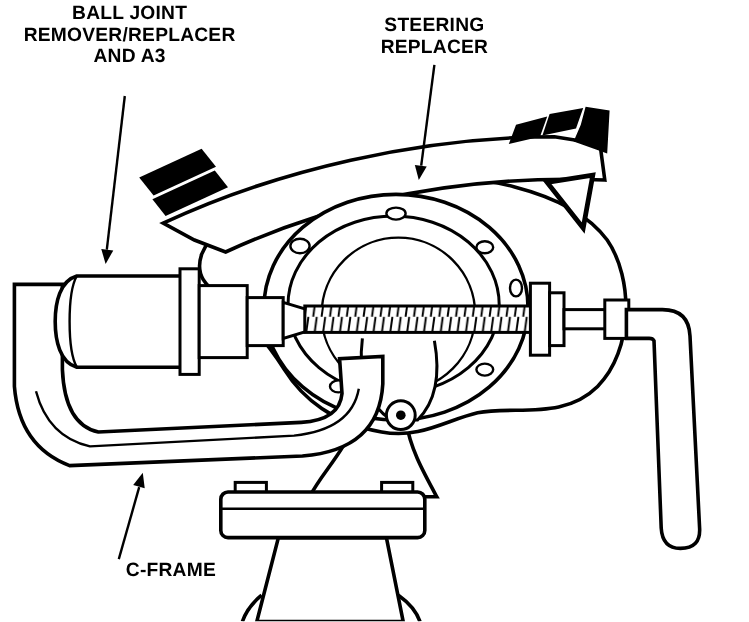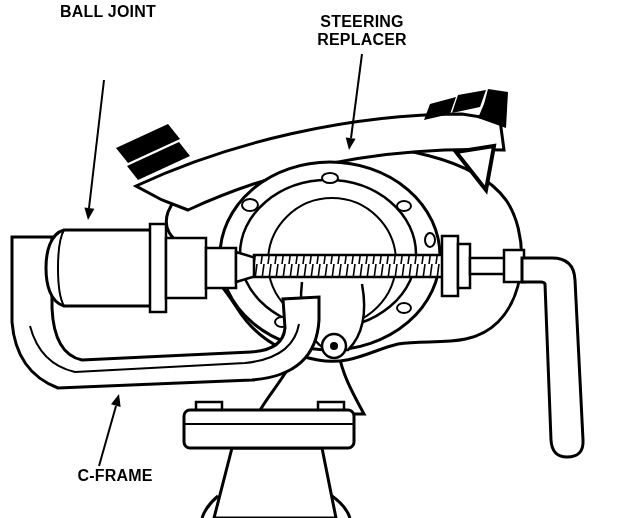--- a/index.html
+++ b/index.html
@@ -17,21 +17,21 @@
     font-weight:bold;
     font-size:16px;
     line-height:18px;
     letter-spacing:0.2px;
     text-align:center;
     white-space:nowrap;
   }
   .label span{display:block;}
   .tool-label{left:6px;top:3px;width:204px;}
   .knuckle-label{left:300px;top:13px;width:124px;}
-  .cframe-label{left:50px;top:467px;width:130px;text-align:center;}
+  .cframe-label{left:50px;top:467px;width:130px;text-align:right;}
 </style>
 </head>
 <body>
 
 <div class="figure">
 
   <svg width="624" height="518" viewBox="0 0 624 518">
     <defs>
       <pattern id="threadhatch" width="7" height="22" patternUnits="userSpaceOnUse">
         <rect width="7" height="22" fill="#ffffff"></rect>
@@ -110,20 +110,22 @@
       <polygon points="88,220 94.4,208.7 84.4,207.5" fill="#000000"></polygon>
       <line x1="362" y1="54" x2="351" y2="138" stroke="#000000" stroke-width="2"></line>
       <polygon points="349,150 355.6,138.8 345.7,137.4" fill="#000000"></polygon>
       <line x1="99" y1="466" x2="116" y2="406" stroke="#000000" stroke-width="2"></line>
       <polygon points="119,394 120.6,406.9 111,404.2" fill="#000000"></polygon>
     </g>
   </svg>
 
   <div class="label tool-label">
     <span>BALL JOINT</span>
+    <span>REMOVER/REPLACER</span>
+    <span>AND A3</span>
   </div>
 
   <div class="label knuckle-label">
     <span>STEERING</span>
     <span>REPLACER</span>
   </div>
 
   <div class="label cframe-label">
     <span>C-FRAME</span>
   </div>

